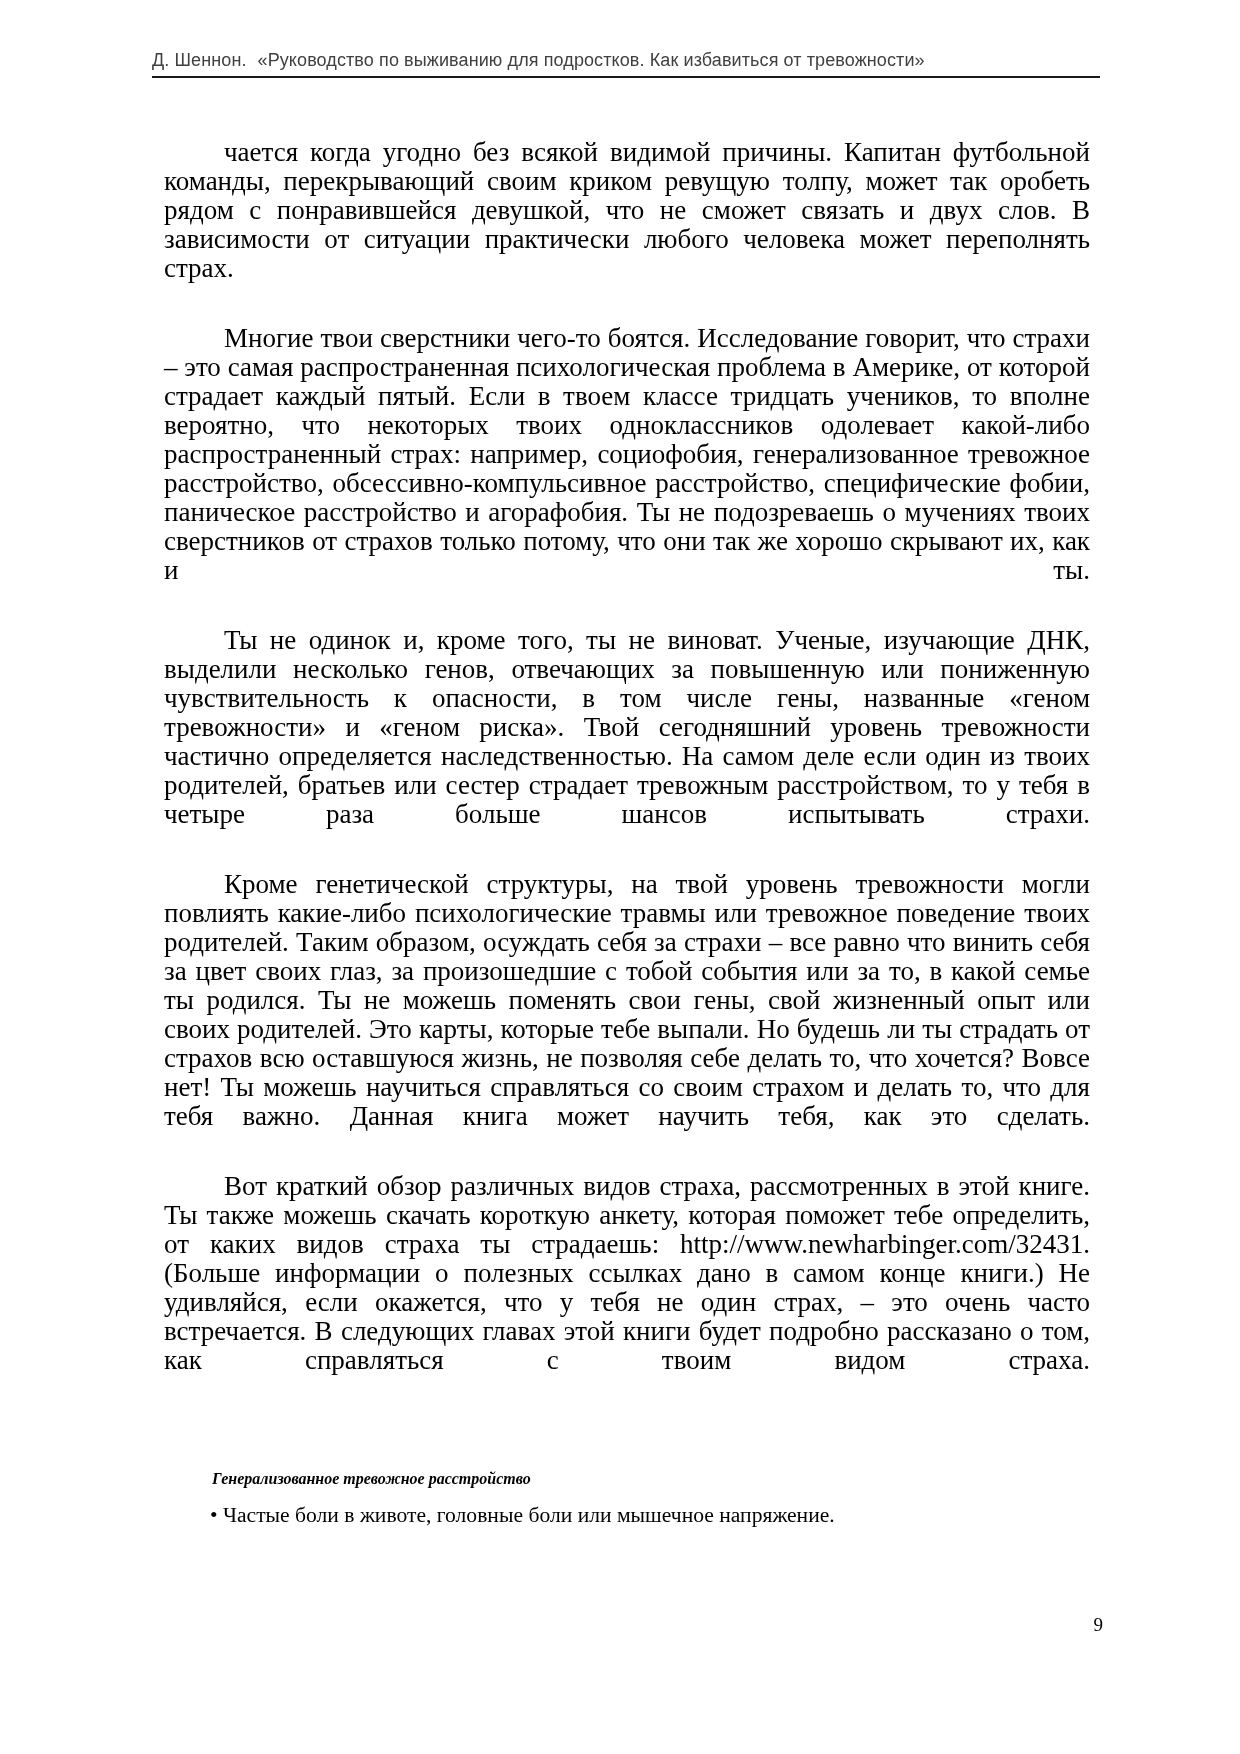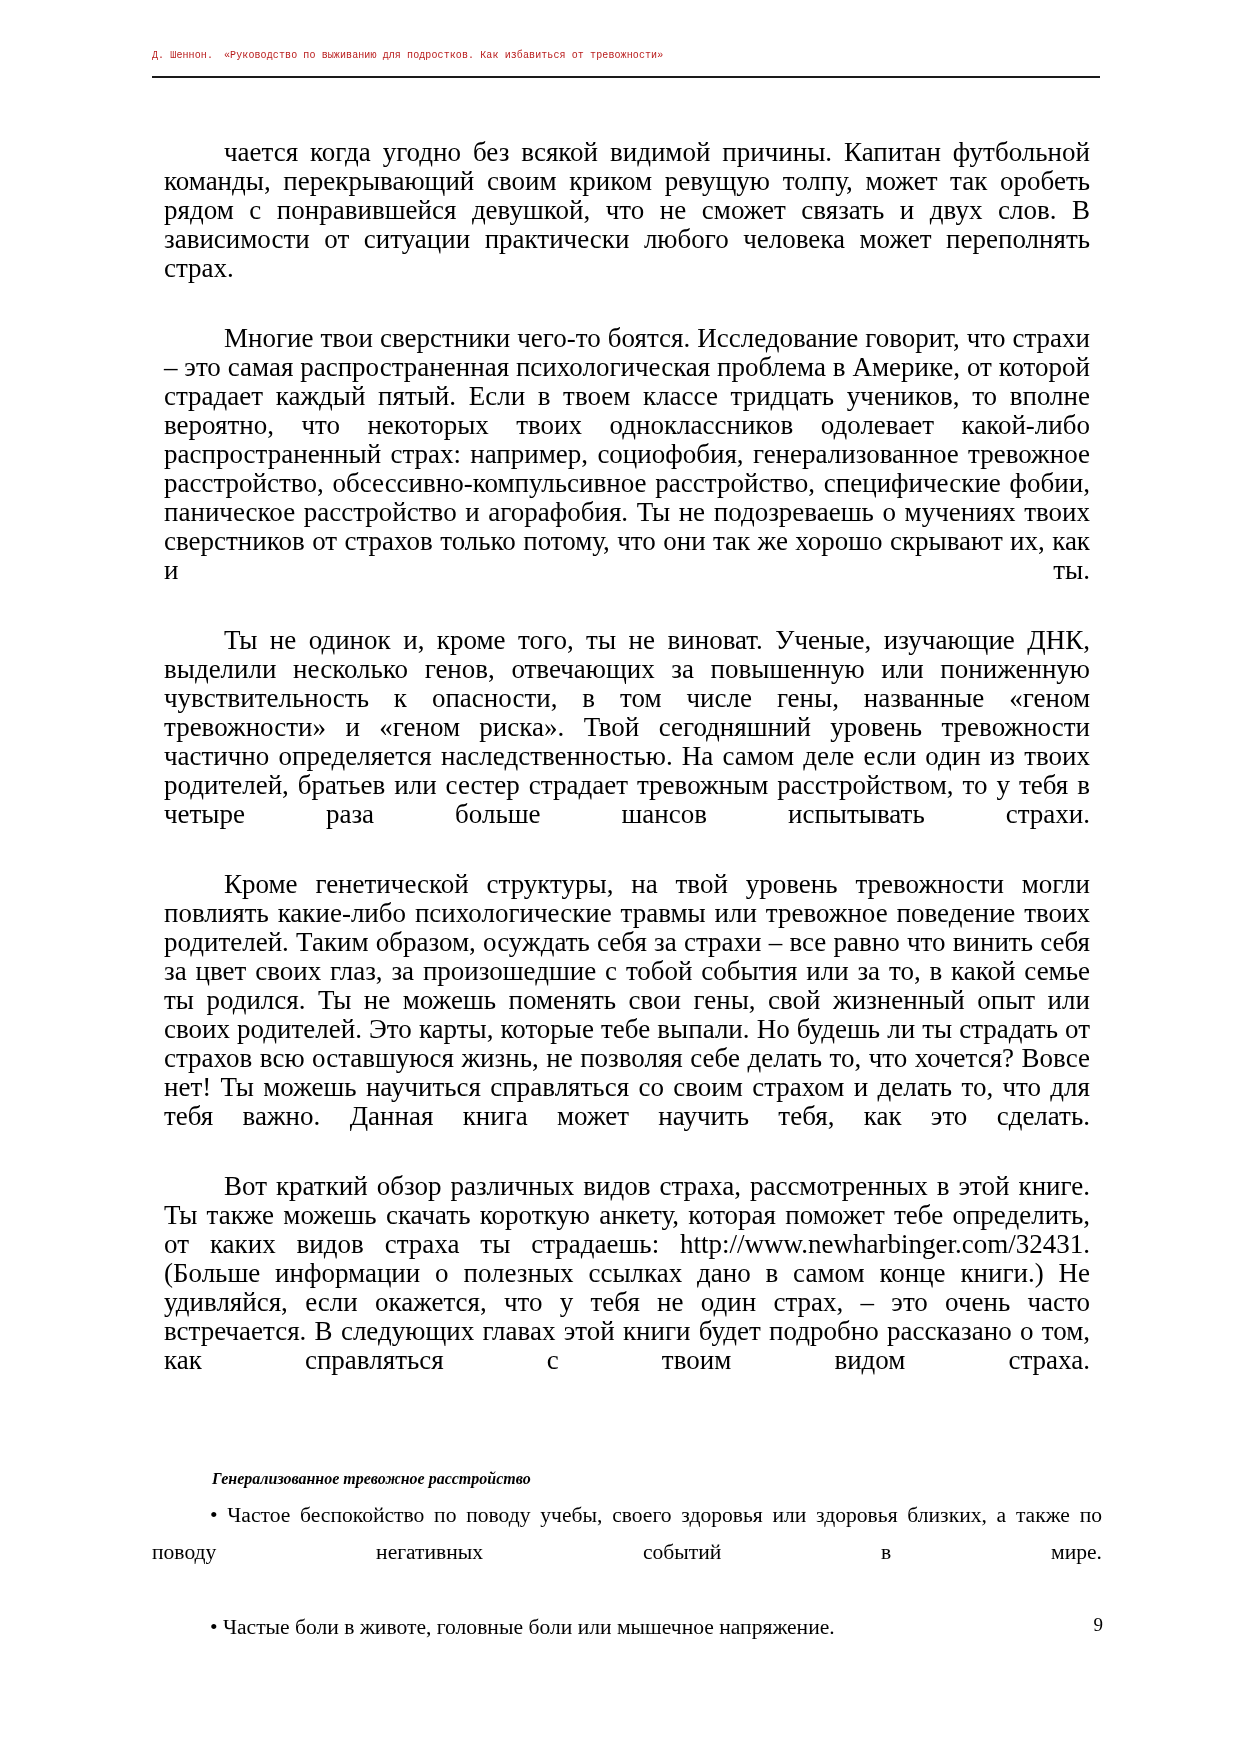--- a/index.html
+++ b/index.html
@@ -22,25 +22,25 @@
     height: 1754px;
     box-sizing: border-box;
   }
 
   
   .running-head {
     position: absolute;
     left: 152px;
     top: 50px;
     width: 948px;
-    font-size: 10px;
-    color: #b91c1c;
+    font-size: 18px;
+    color: #404040;
     letter-spacing: 0.1px;
     white-space: nowrap;
-    font-family: Liberation Mono, monospace;
+    font-family: Liberation Sans, sans-serif;
   }
   .running-head .author {
     margin-right: 11px;
   }
   .head-rule {
     position: absolute;
     left: 152px;
     top: 76px;
     width: 948px;
     height: 2px;
@@ -134,21 +134,20 @@
     <p class="para">Многие твои сверстники чего-то боятся. Исследование говорит, что страхи – это самая распространенная психологическая проблема в Америке, от которой страдает каждый пятый. Если в твоем классе тридцать учеников, то вполне вероятно, что некоторых твоих одноклассников одолевает какой-либо распространенный страх: например, социофобия, генерализованное тревожное расстройство, обсессивно-компульсивное расстройство, специфические фобии, паническое расстройство и агорафобия. Ты не подозреваешь о мучениях твоих сверстников от страхов только потому, что они так же хорошо скрывают их, как и ты.</p>
     <p class="para">Ты не одинок и, кроме того, ты не виноват. Ученые, изучающие ДНК, выделили несколько генов, отвечающих за повышенную или пониженную чувствительность к опасности, в том числе гены, названные «геном тревожности» и «геном риска». Твой сегодняшний уровень тревожности частично определяется наследственностью. На самом деле если один из твоих родителей, братьев или сестер страдает тревожным расстройством, то у тебя в четыре раза больше шансов испытывать страхи.</p>
     <p class="para">Кроме генетической структуры, на твой уровень тревожности могли повлиять какие-либо психологические травмы или тревожное поведение твоих родителей. Таким образом, осуждать себя за страхи – все равно что винить себя за цвет своих глаз, за произошедшие с тобой события или за то, в какой семье ты родился. Ты не можешь поменять свои гены, свой жизненный опыт или своих родителей. Это карты, которые тебе выпали. Но будешь ли ты страдать от страхов всю оставшуюся жизнь, не позволяя себе делать то, что хочется? Вовсе нет! Ты можешь научиться справляться со своим страхом и делать то, что для тебя важно. Данная книга может научить тебя, как это сделать.</p>
     <p class="para">Вот краткий обзор различных видов страха, рассмотренных в этой книге. Ты также можешь скачать короткую анкету, которая поможет тебе определить, от каких видов страха ты страдаешь: http://www.newharbinger.com/32431. (Больше информации о полезных ссылках дано в самом конце книги.) Не удивляйся, если окажется, что у тебя не один страх, – это очень часто встречается. В следующих главах этой книги будет подробно рассказано о том, как справляться с твоим видом страха.</p>
 
     <div class="section-gap-1"></div>
 
     <div class="section">
       <h3 class="sec-title">Генерализованное тревожное расстройство</h3>
       <ul class="bullets">
-        <li>• Частое беспокойство по поводу учебы, своего здоровья или здоровья близких, а также по поводу негативных событий в мире.</li>
         <li class="single">• Частые боли в животе, головные боли или мышечное напряжение.</li>
       </ul>
     </div>
 
     <div class="section-gap"></div>
 
   </div>
 
   <div class="folio">9</div>
 

